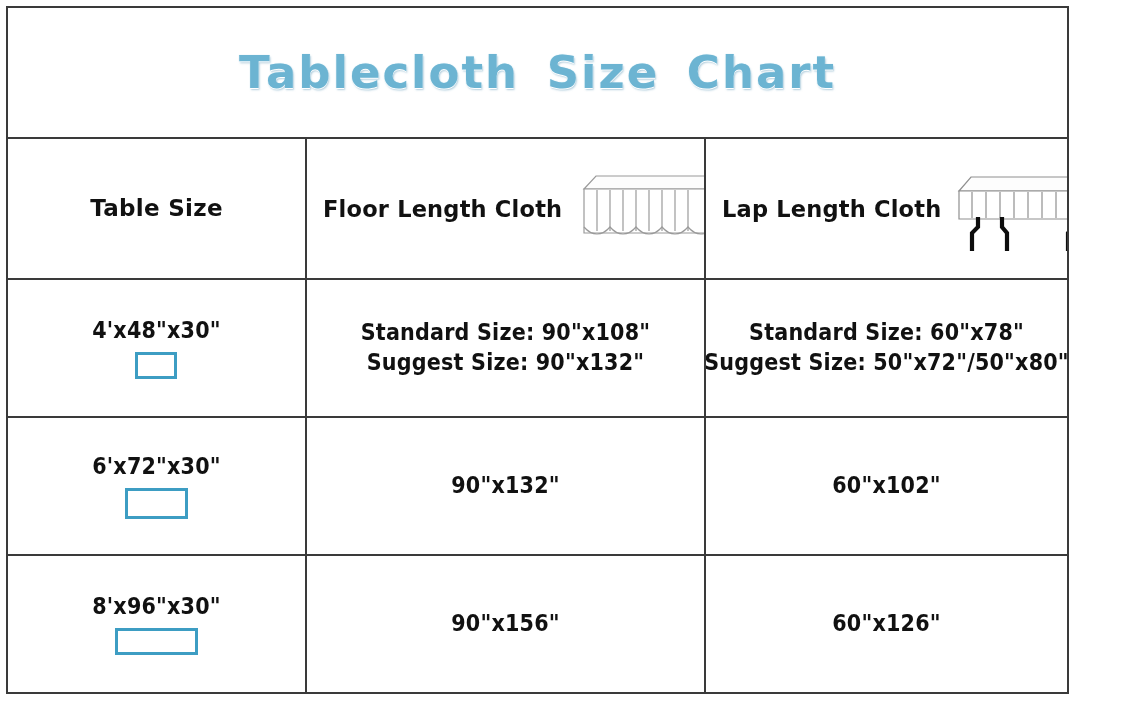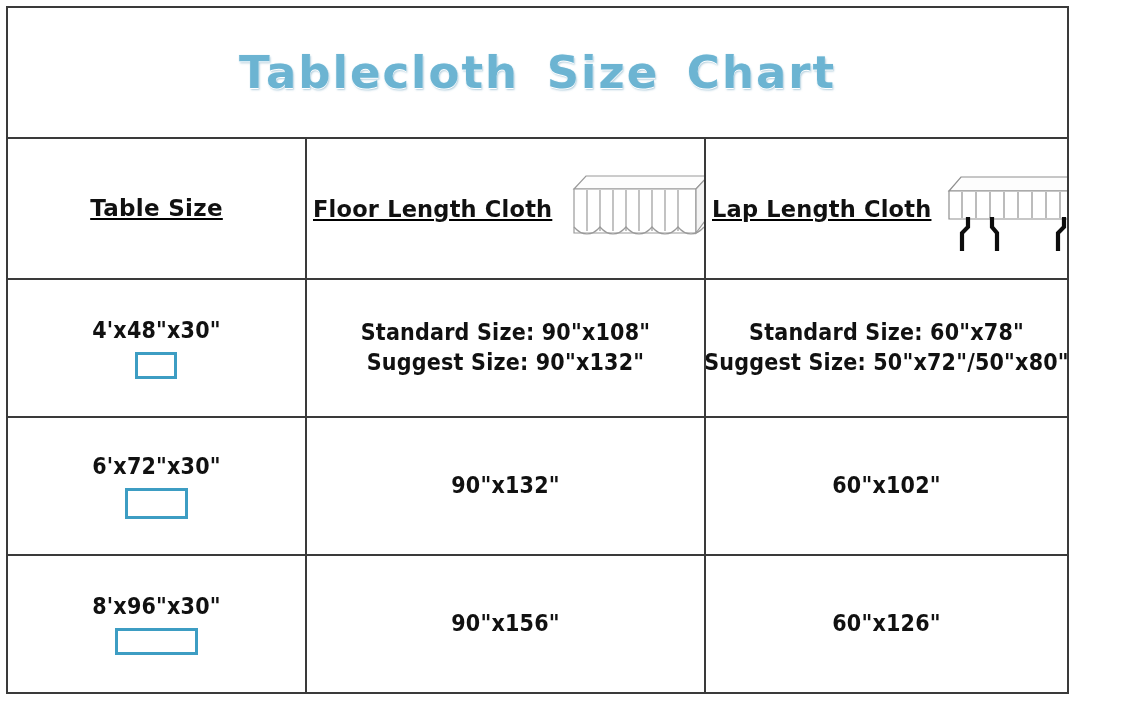--- a/index.html
+++ b/index.html
@@ -64,21 +64,21 @@
     display: flex;
     flex-direction: column;
   }
   .row {
     display: flex;
     box-sizing: border-box;
     border-bottom: 2px solid #3a3a3a;
   }
   .row:last-child { border-bottom: none; }
 
-  .row.header-row { flex: 0 0 141px; text-decoration: underline; }
+  .row.header-row { flex: 0 0 141px; }
   .row.data-row   { flex: 1 1 0; }
 
   .cell {
     box-sizing: border-box;
     border-right: 2px solid #3a3a3a;
     display: flex;
     align-items: center;
     justify-content: center;
     text-align: center;
     overflow: hidden;
@@ -105,21 +105,21 @@
     font-family: "DejaVu Sans", sans-serif;
     font-weight: normal;
     font-size: 18px;
     color: #111111;
     margin-top: 3px;
     letter-spacing: 0.2px;
   }
 
   .hdr-with-pic {
     justify-content: flex-start;
-    padding-left: 6px;
+    padding-left: 16px;
     align-items: center;
   }
   .hdr-label {
     font-family: "DejaVu Sans", sans-serif;
     font-weight: bold;
     font-size: 22.5px;
     color: #111111;
     white-space: nowrap;
     letter-spacing: 0.2px;
   }

